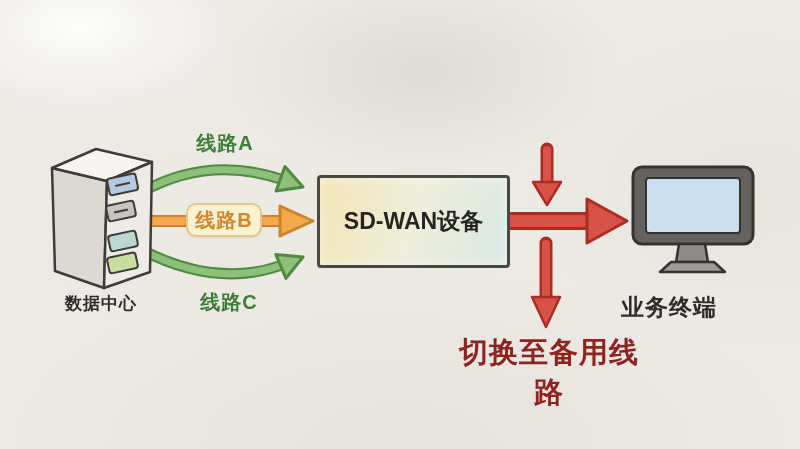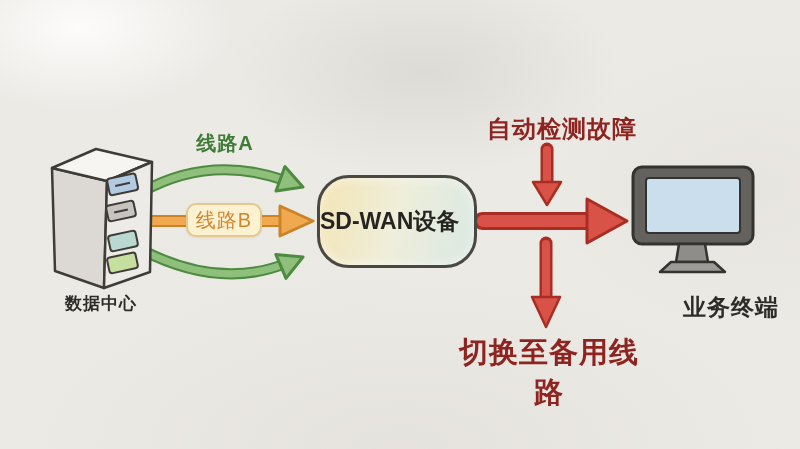--- a/index.html
+++ b/index.html
@@ -16,29 +16,29 @@
   }
   .artwork{position:absolute;left:0;top:0;}
   .label{position:absolute;text-align:center;font-weight:bold;letter-spacing:1px;}
   .node-label{color:#2e2c28;font-size:23px;}
   .line-label-green{color:#3e7c38;font-size:20px;}
   .red-note{color:#8e2320;}
   .line-b-badge{
     position:absolute;left:186px;top:203px;width:76px;height:34px;
     box-sizing:border-box;background:#fcf2d2;border:2px solid #e6c88e;border-radius:10px;
     display:flex;align-items:center;justify-content:center;
-    color:#d0862c;font-size:20px;font-weight:normal;letter-spacing:1px;
+    color:#d0862c;font-size:20px;font-weight:bold;letter-spacing:1px;
     box-shadow:0 1px 2px rgba(150,120,60,0.15);
   }
   .sdwan-box{
-    position:absolute;left:317px;top:175px;width:160px;height:93px;box-sizing:border-box;
-    border:3px solid #4a4843;border-radius:32px;
+    position:absolute;left:317px;top:175px;width:193px;height:93px;box-sizing:border-box;
+    border:3px solid #4a4843;border-radius:4px;
     background:linear-gradient(105deg,#f3e4b4 0%,#efeeda 48%,#dcе9e4 78%,#d9e8e3 100%);
     background:linear-gradient(105deg,#f3e4b4 0%,#efeeda 48%,#d9e8e3 100%);
-    display:flex;align-items:center;justify-content:flex-start;
+    display:flex;align-items:center;justify-content:center;
     color:#262420;font-size:23px;font-weight:bold;
     box-shadow:inset 0 0 12px rgba(255,255,255,0.6);
   }
 </style>
 </head>
 <body>
 
 <div class="canvas">
 
   <svg class="artwork" width="800" height="449" viewBox="0 0 800 449">
@@ -114,22 +114,22 @@
   <div class="sdwan-box">
     <span>SD-WAN设备</span>
   </div>
 
   <div class="label line-label-green" style="left:180px;top:130px;width:90px;">线路A</div>
 
   <div class="line-b-badge">
     <span>线路B</span>
   </div>
 
+  <div class="label line-label-green" style="left:184px;top:289px;width:90px;">线路C</div>
 
   <div class="label node-label" style="left:40px;top:292px;width:122px;font-size:17px;">数据中心</div>
 
-  <div class="label node-label" style="left:670px;top:292px;width:122px;">业务终端</div>
+  <div class="label node-label" style="left:608px;top:292px;width:122px;">业务终端</div>
 
-  <div class="label red-note" style="left:472px;top:113px;width:180px;font-size:24px;">自动检测故障</div>
 
   <div class="label red-note" style="left:459px;top:333px;width:180px;font-size:29px;">切换至备用线路</div>
 
 </div>
 
 </body></html>

